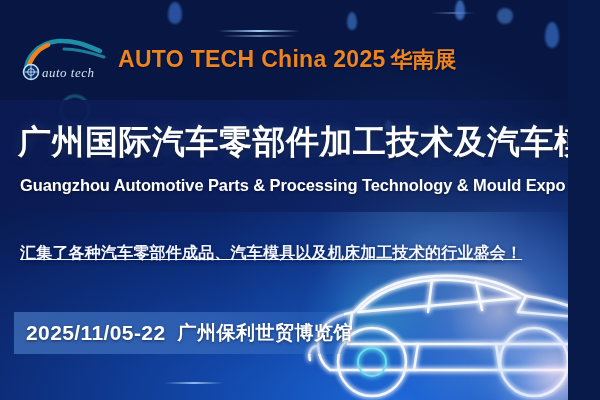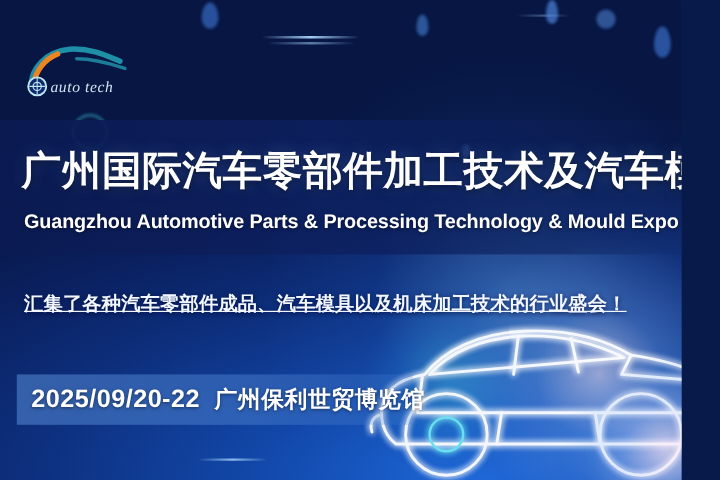--- a/index.html
+++ b/index.html
@@ -146,27 +146,30 @@
       <svg width="92" height="46" viewBox="0 0 92 46" xmlns="http://www.w3.org/2000/svg">
         <path d="M8 34 C8 20 20 6 40 4 C58 3 70 9 82 14" fill="none" stroke="#1f8fa8" stroke-width="4.5" stroke-linecap="round"></path>
         <path d="M10 33 C12 21 20 12 30 8" fill="none" stroke="#ec8421" stroke-width="4.5" stroke-linecap="round"></path>
         <path d="M46 12 C60 12 74 16 86 20" fill="none" stroke="#1f8fa8" stroke-width="3" stroke-linecap="round" opacity=".85"></path>
         <circle cx="13" cy="35" r="7.5" fill="#0d2a6e" stroke="#bfe6ef" stroke-width="1.6"></circle>
         <circle cx="13" cy="35" r="3.4" fill="none" stroke="#bfe6ef" stroke-width="1"></circle>
         <path d="M6.5 35 H19.5 M13 28 V42" stroke="#bfe6ef" stroke-width=".9"></path>
         <text x="24" y="40" font-family="Liberation Serif, serif" font-style="italic" font-size="13" fill="#cfe6f2" letter-spacing="0.5">auto tech</text>
       </svg>
     </div>
+    <div class="head-title">
+      <span>AUTO TECH China 2025</span><span class="cn">华南展</span>
+    </div>
   </div>
 
   <div class="title-band"></div>
 
   <div class="main-title">广州国际汽车零部件加工技术及汽车模具展览会</div>
   <div class="sub-title">Guangzhou Automotive Parts &amp; Processing Technology &amp; Mould Expo 2025</div>
   <div class="tagline">汇集了各种汽车零部件成品、汽车模具以及机床加工技术的行业盛会！</div>
 
   <div class="date-band"></div>
   <div class="date-row">
-    <span class="date-text">2025/09/20-22</span>
+    <span class="date-text">2025/11/05-22</span>
     <span class="venue-text">广州保利世贸博览馆</span>
   </div>
 
 </div>
 
 </body></html>

